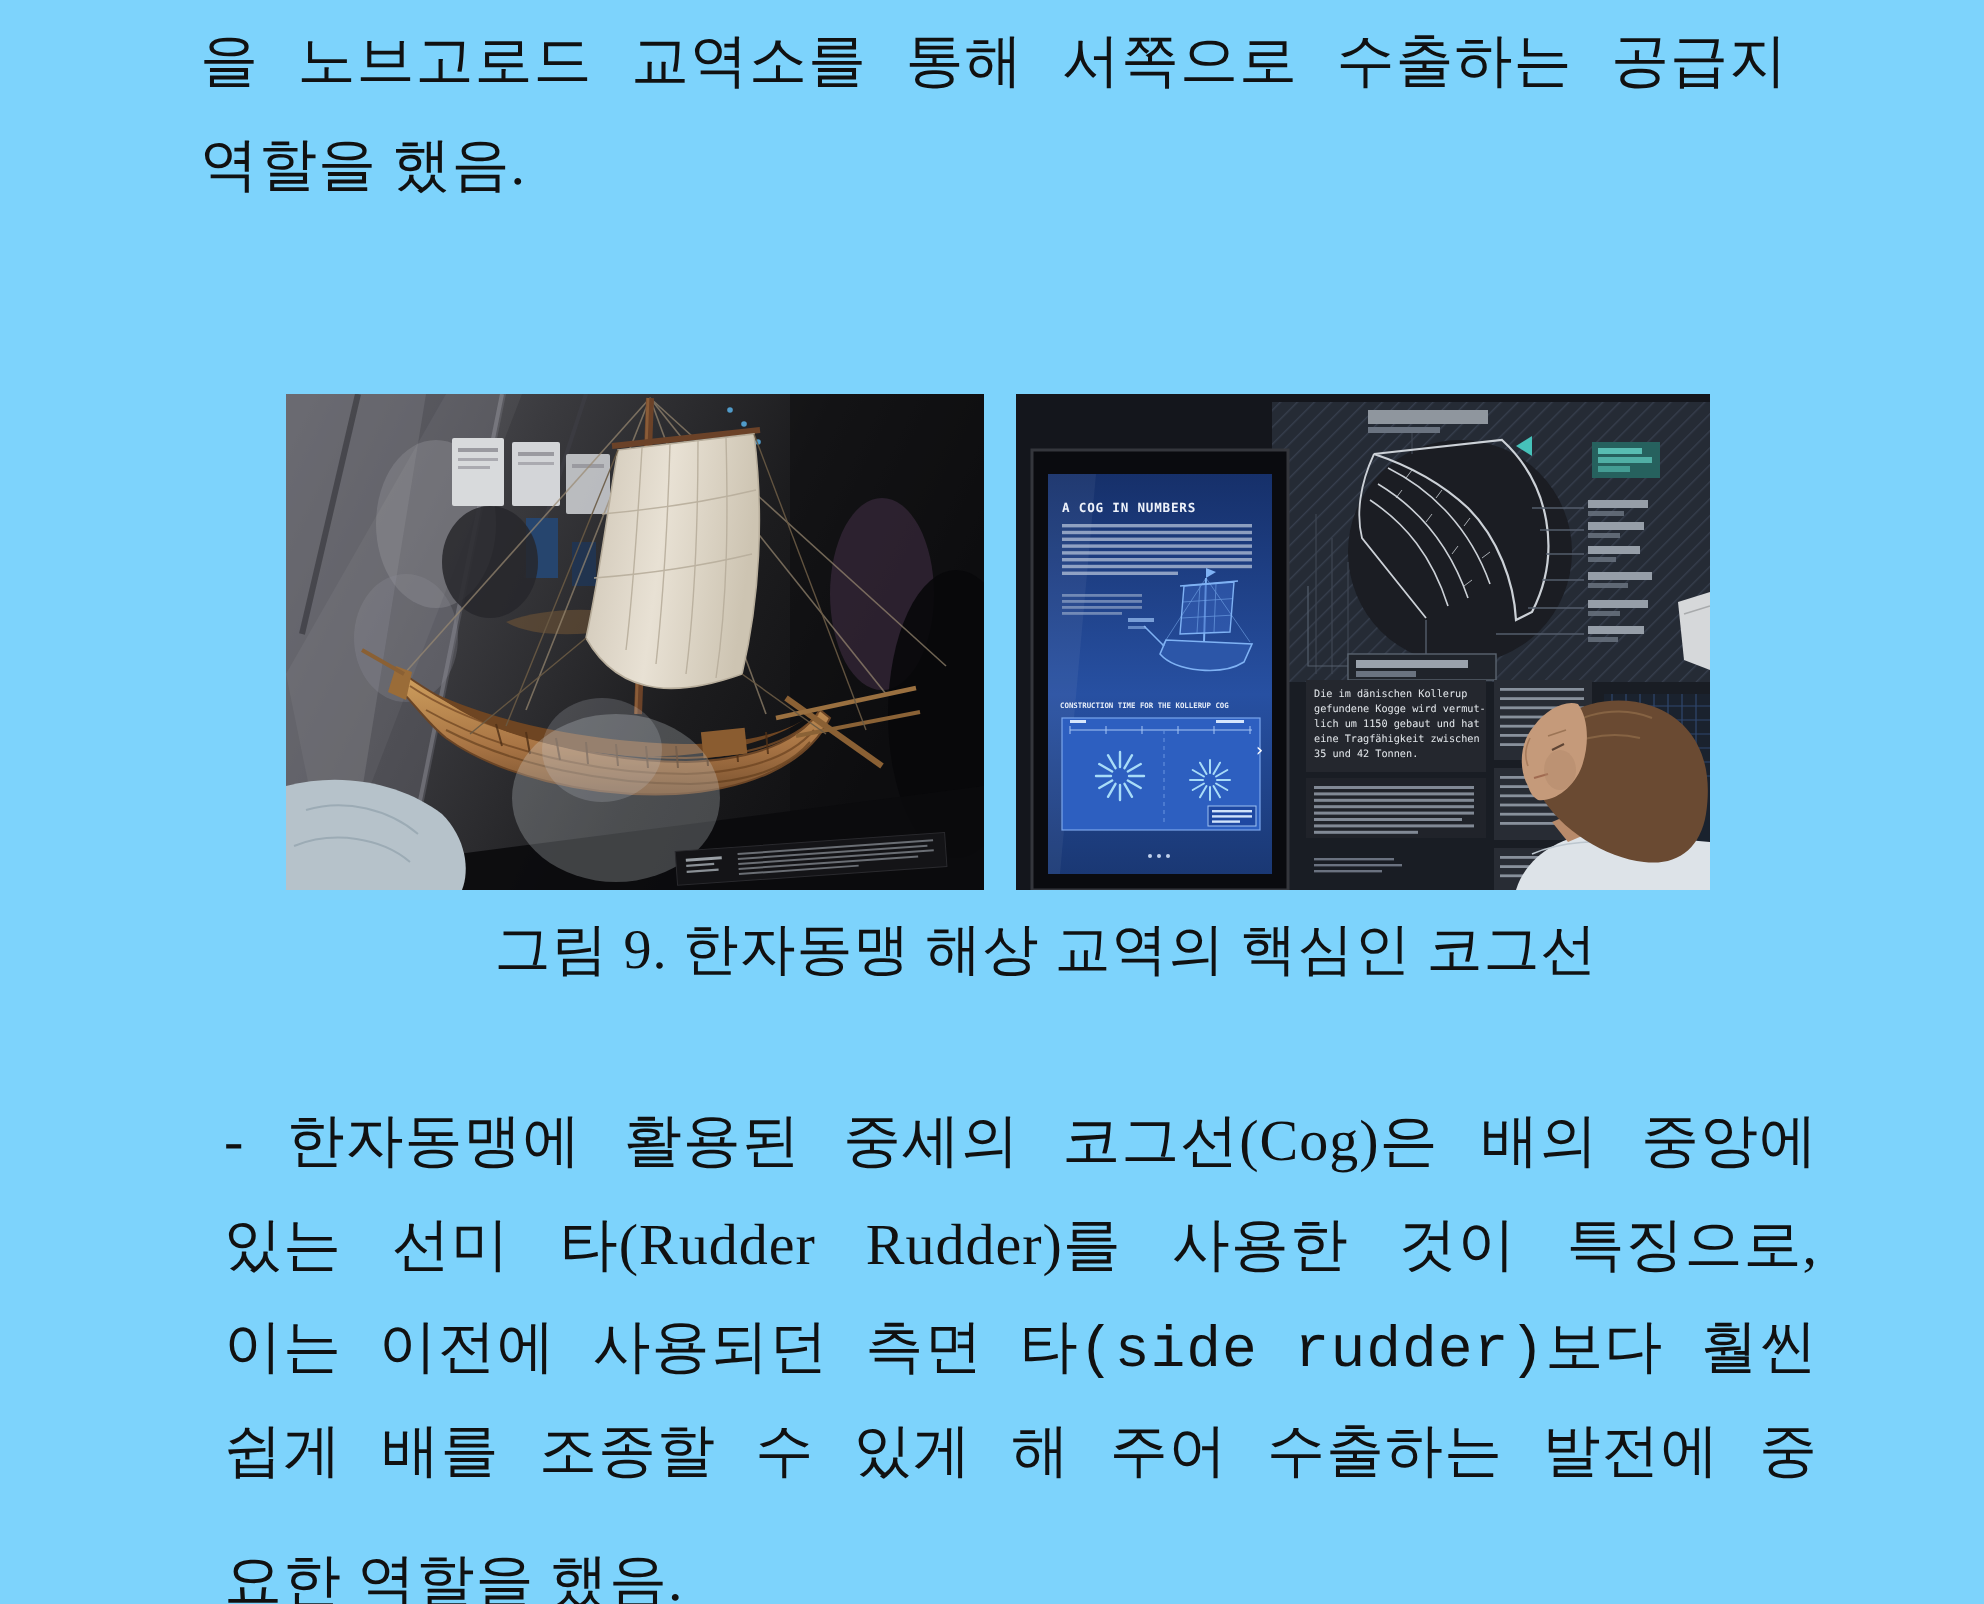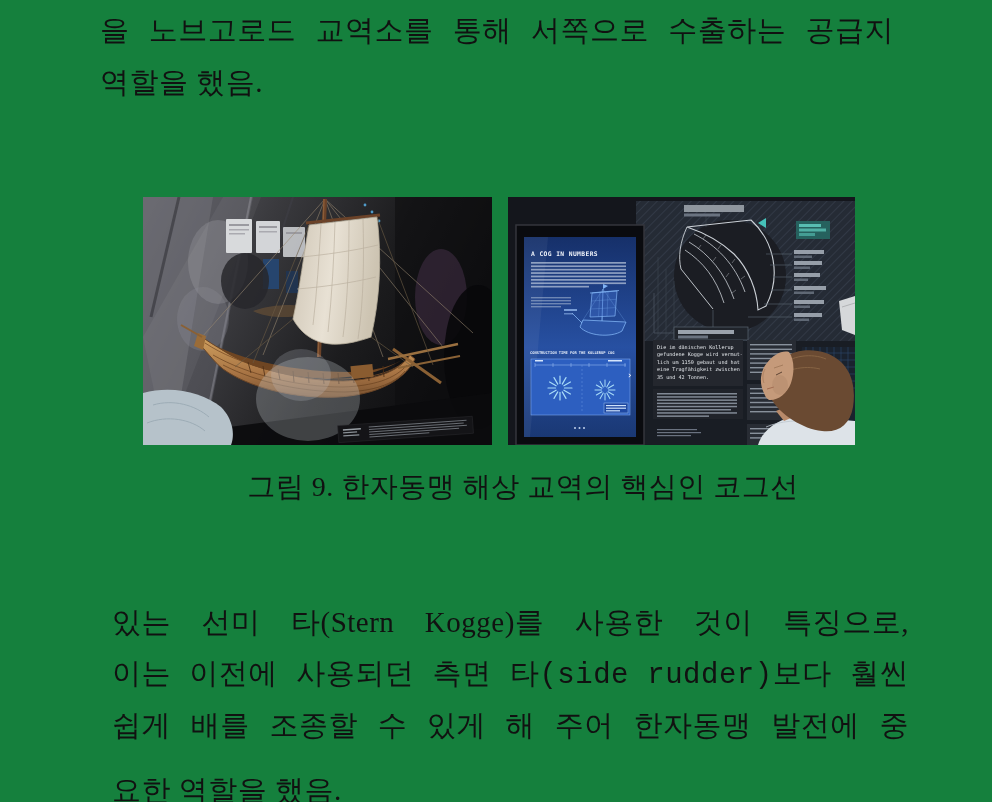--- a/index.html
+++ b/index.html
@@ -1,27 +1,27 @@
 <!DOCTYPE html>
 <html><head>
 <meta charset="utf-8">
 <style>
   html,body{margin:0;padding:0;background:#ffffff;}
   .page{
-    position:relative;width:992px;height:802px;background:#15803d;
+    position:relative;width:992px;height:802px;background:#7dd3fc;
     font-family:"Liberation Serif","DejaVu Serif",serif;color:#111111;overflow:hidden;
   }
   .kline{
     position:absolute;font-size:29px;letter-spacing:0.5px;white-space:nowrap;color:#111;text-align:right;
   }
   .kline.j{
     white-space:normal;text-align:justify;text-align-last:justify;text-justify:inter-word;
   }
   .caption{
-    position:absolute;left:143px;top:468px;width:760px;text-align:center;
+    position:absolute;left:143px;top:456px;width:760px;text-align:center;
     font-size:28px;letter-spacing:0.5px;color:#111;
   }
   .photo{position:absolute;top:197px;height:248px;overflow:hidden;background:#1a1a1c;}
   .photo-left{left:143px;width:349px;}
   .photo-right{left:508px;width:347px;}
   .photo svg{display:block;}
   .screen-text{font-family:"DejaVu Sans Mono",monospace;}
 </style>
 </head>
 <body>
@@ -466,18 +466,19 @@
         <line x1="268" y1="178" x2="274" y2="175" stroke="#5e4434" stroke-width="1"></line>
         <line x1="266" y1="171" x2="275" y2="168" stroke="#8a6446" stroke-width="0.8" opacity="0.7"></line>
         <line x1="259" y1="192" x2="266" y2="190" stroke="#a06a50" stroke-width="1"></line>
         <ellipse cx="272" cy="188" rx="8" ry="10" fill="#b0876a" opacity="0.4"></ellipse>
       </g>
     </svg>
   </div>
 
   <div class="caption">그림 9. 한자동맹 해상 교역의 핵심인 코그선</div>
 
-  <div class="kline j" style="left:112px;top:603px;width:797px;">있는 선미 타(Stern Kogge)를 사용한 것이 특징으로,</div>
+  <div class="kline j" style="left:112px;top:551px;width:797px;">- 한자동맹에 활용된 중세의 코그선(Cog)은 배의 중앙에</div>
+  <div class="kline j" style="left:112px;top:603px;width:797px;">있는 선미 타(Rudder Rudder)를 사용한 것이 특징으로,</div>
   <div class="kline j" style="left:112px;top:654px;width:797px;font-family:Liberation Mono, monospace;">이는 이전에 사용되던 측면 타(side rudder)보다 훨씬</div>
-  <div class="kline j" style="left:112px;top:706px;width:797px;">쉽게 배를 조종할 수 있게 해 주어 한자동맹 발전에 중</div>
+  <div class="kline j" style="left:112px;top:706px;width:797px;">쉽게 배를 조종할 수 있게 해 주어 수출하는 발전에 중</div>
   <div class="kline" style="left:112px;top:771px;">요한 역할을 했음.</div>
 
 </div>
 
 </body></html>

